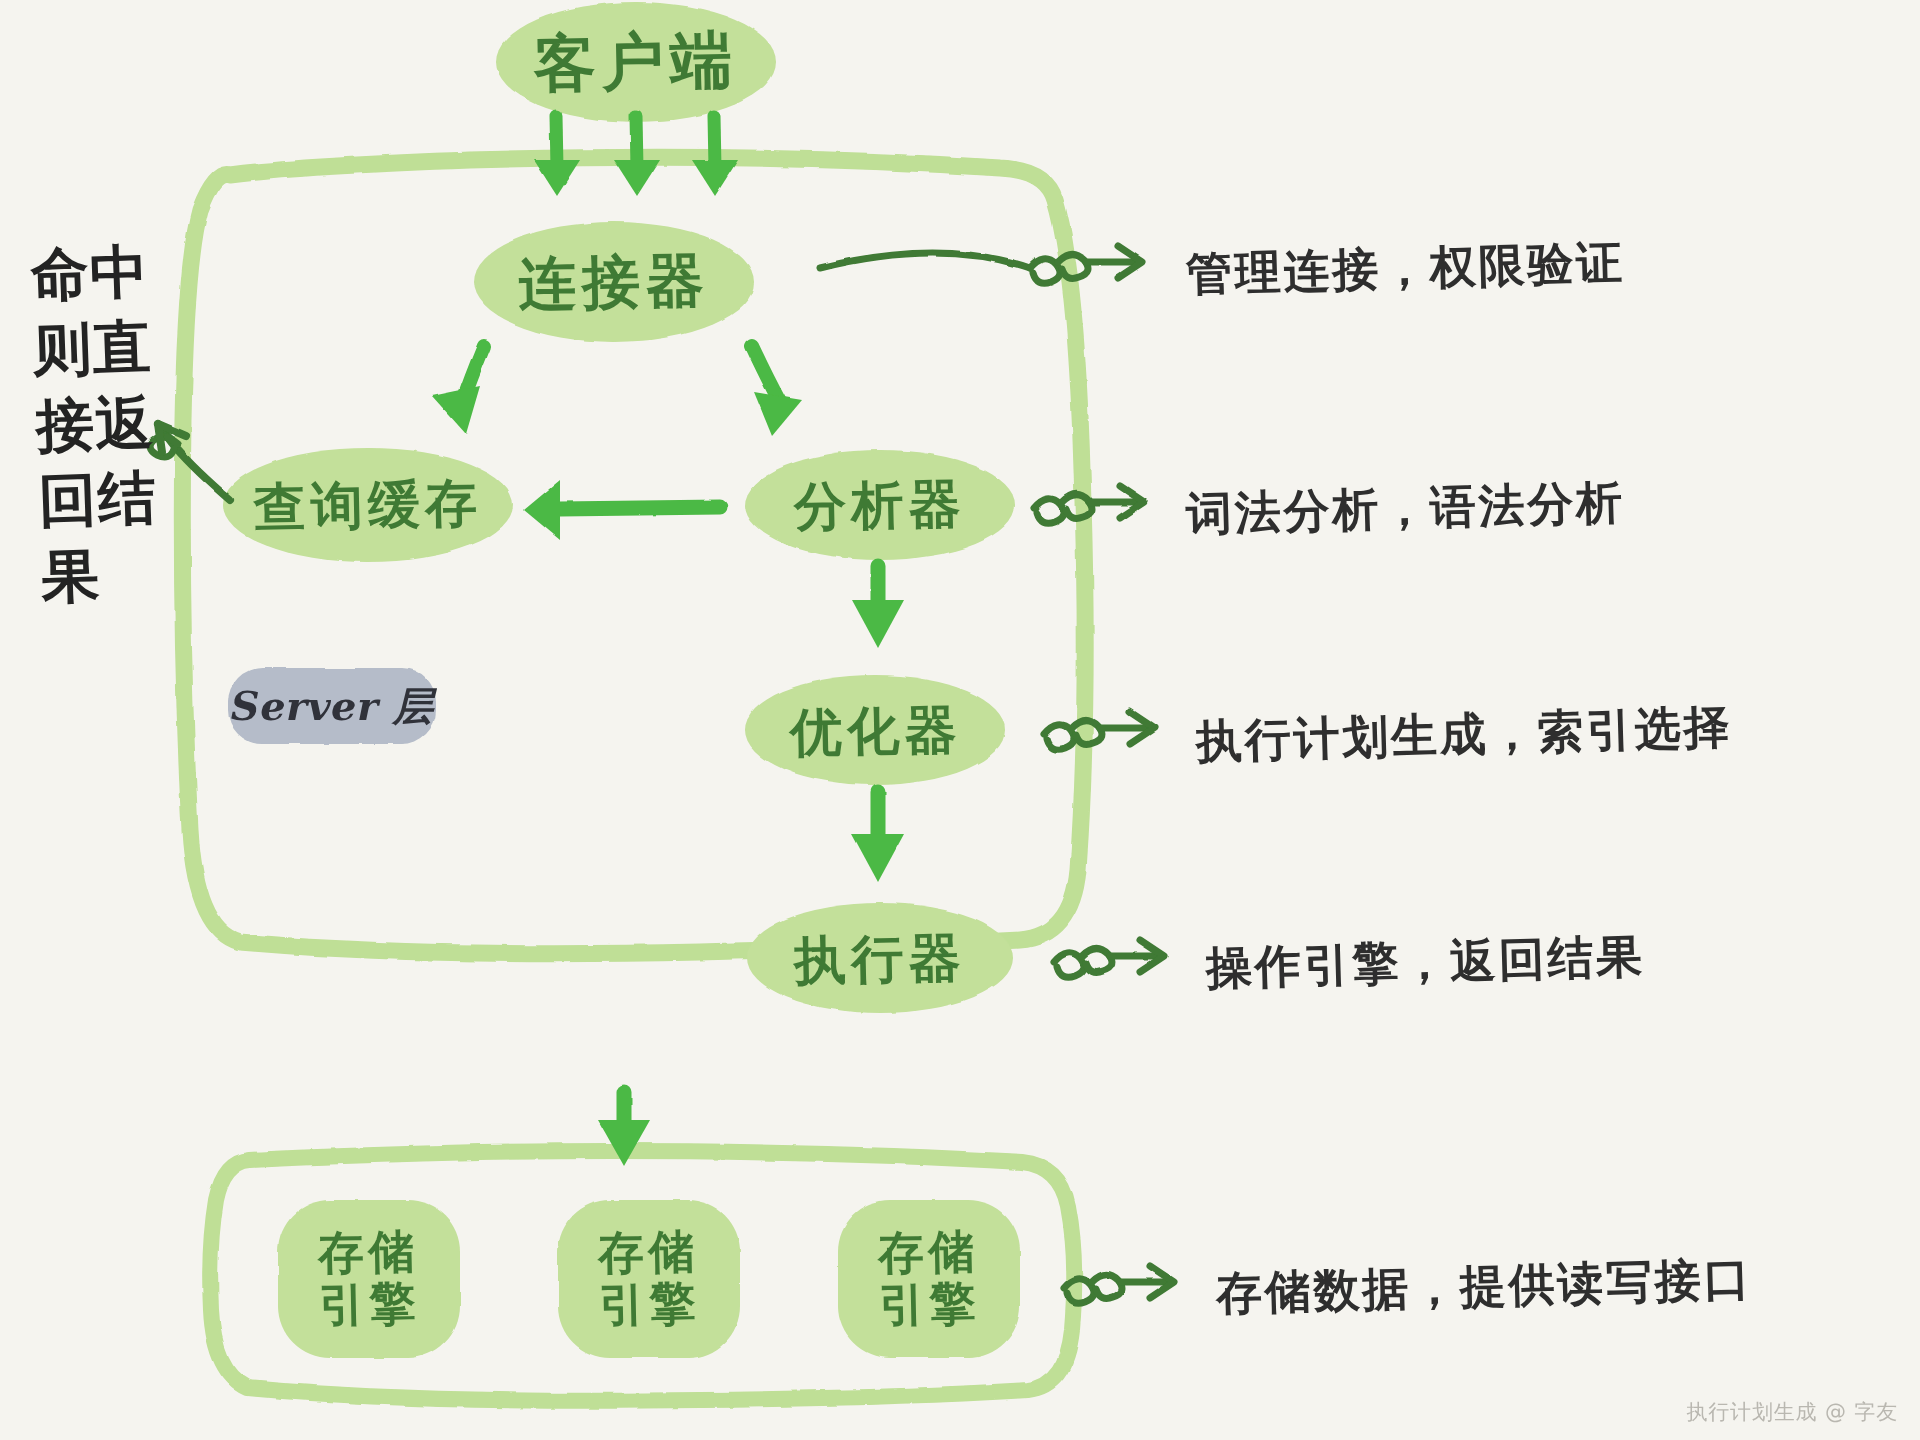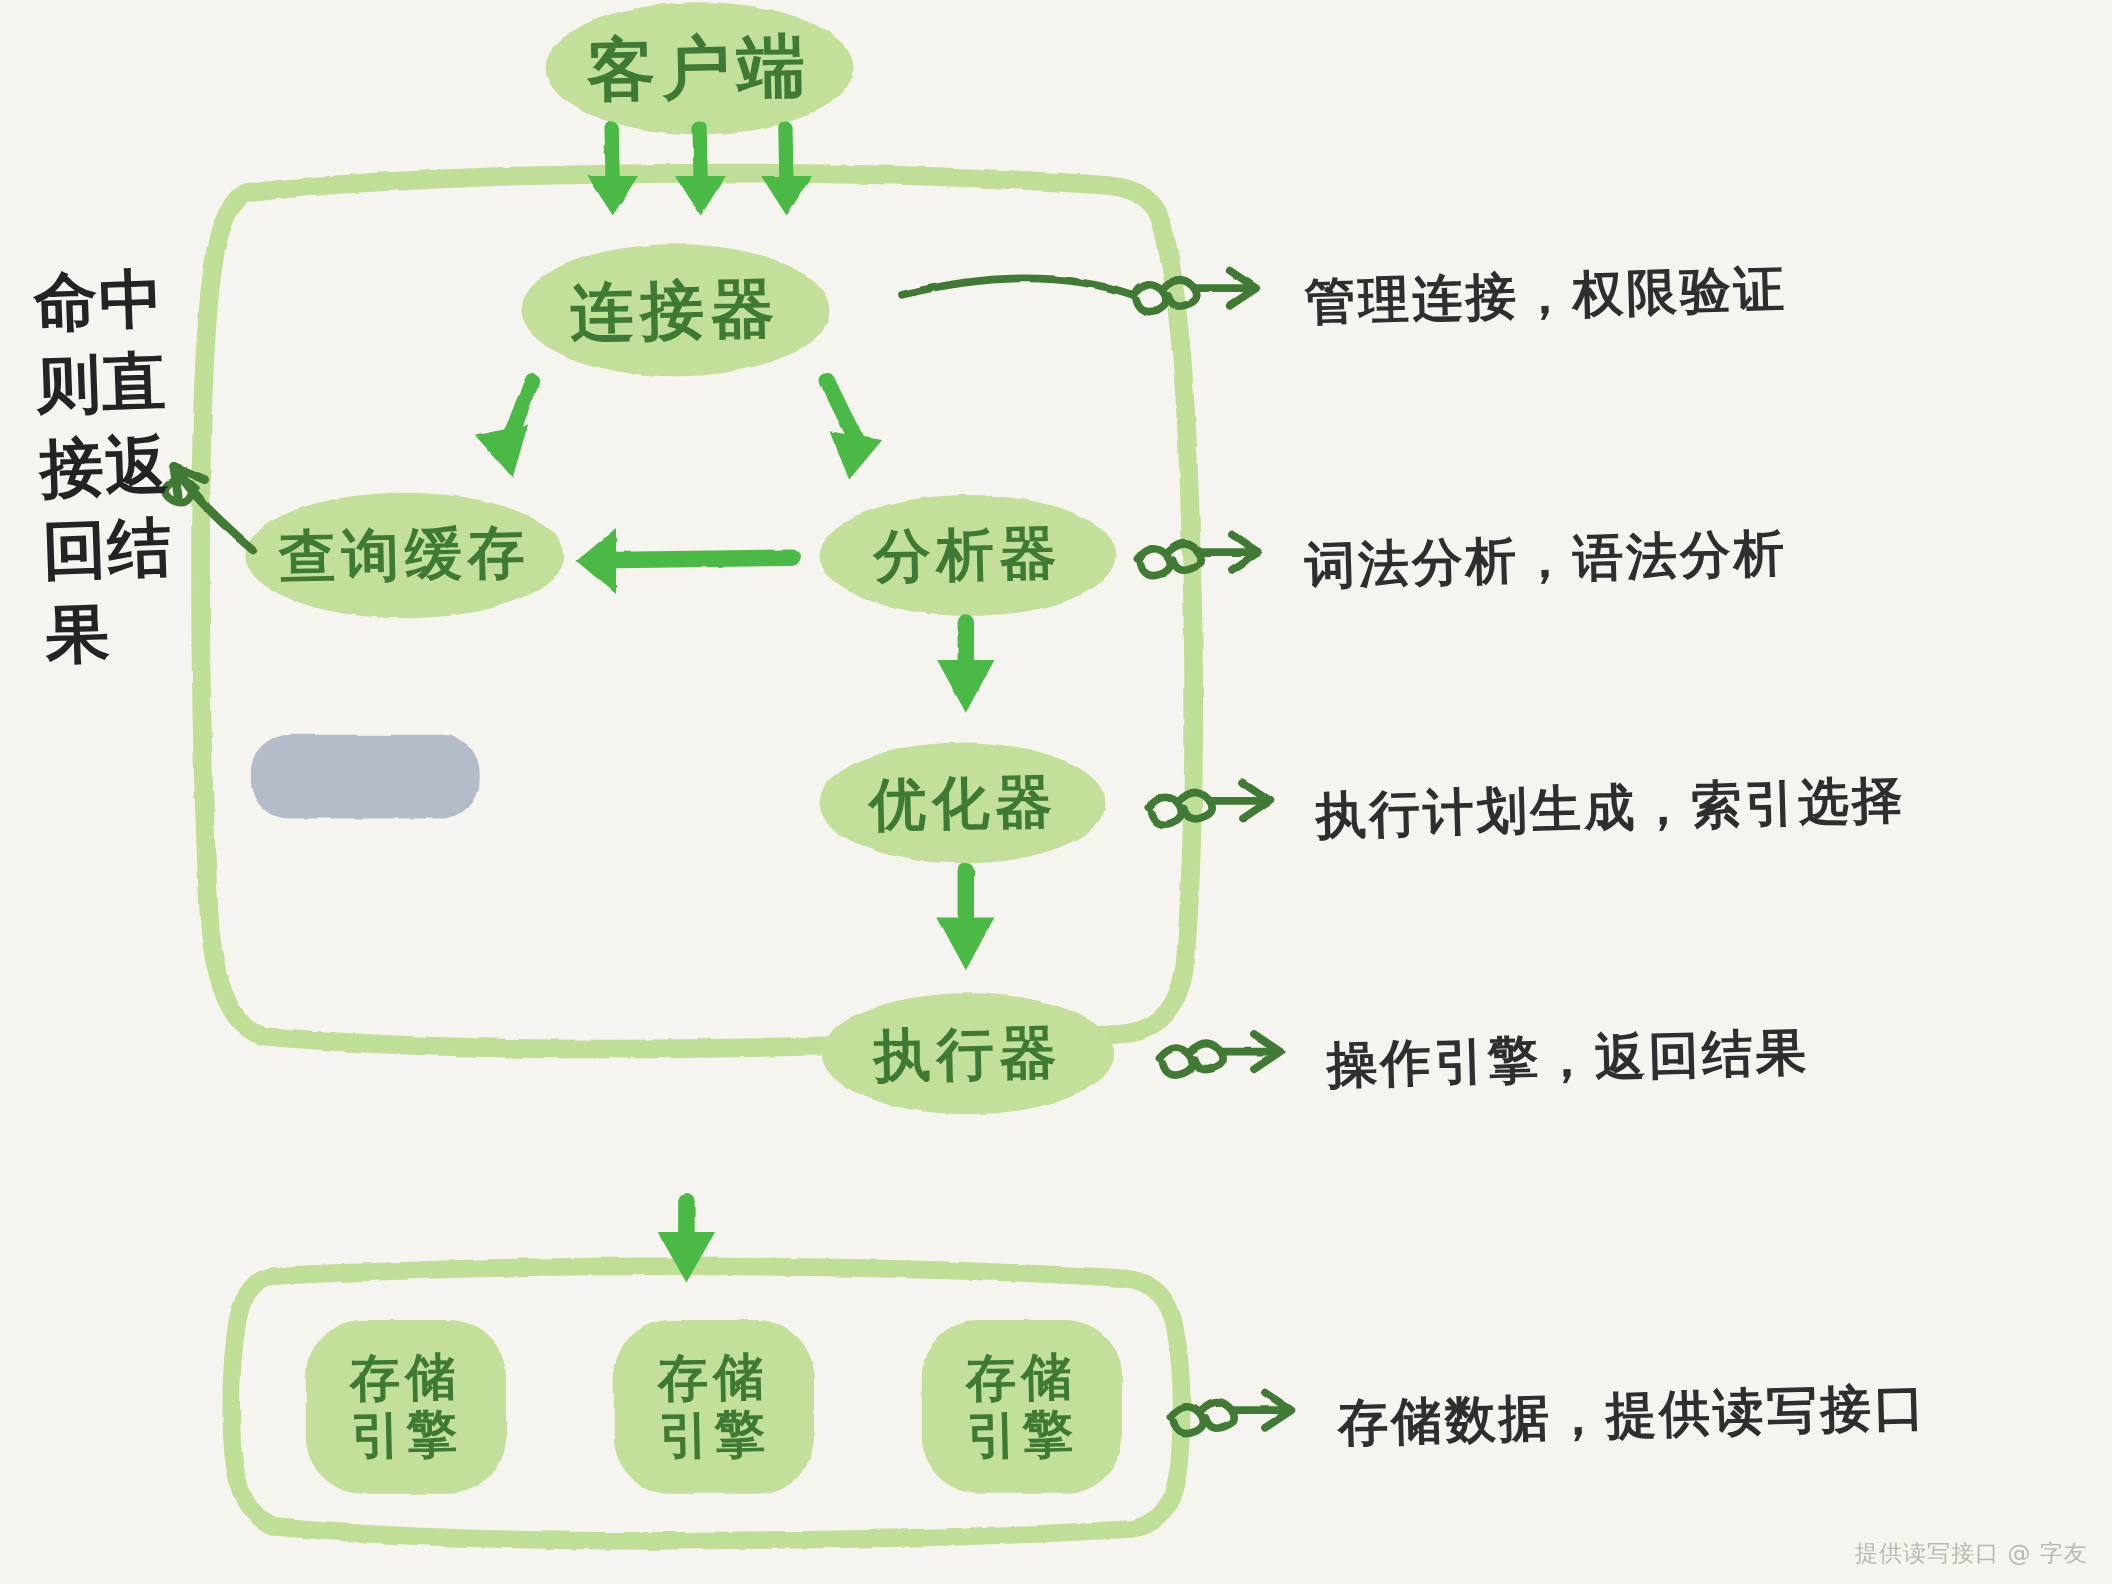--- a/index.html
+++ b/index.html
@@ -225,28 +225,29 @@
 
   <div class="node-label" style="left:278px;top:1204px;width:182px;height:150px;font-size:46px;line-height:1.12;">存储
 引擎</div>
 
   <div class="node-label" style="left:558px;top:1204px;width:182px;height:150px;font-size:46px;line-height:1.12;">存储
 引擎</div>
 
   <div class="node-label" style="left:838px;top:1204px;width:182px;height:150px;font-size:46px;line-height:1.12;">存储
 引擎</div>
 
+  <div class="server-tag">Server 层</div>
 
   <div class="side-note">命中则直接返回结果</div>
 
   <div class="ann" style="left:1186px;top:238px;">管理连接，权限验证</div>
 
   <div class="ann" style="left:1186px;top:478px;">词法分析，语法分析</div>
 
   <div class="ann" style="left:1196px;top:704px;">执行计划生成，索引选择</div>
 
   <div class="ann" style="left:1206px;top:932px;">操作引擎，返回结果</div>
 
   <div class="ann" style="left:1216px;top:1256px;">存储数据，提供读写接口</div>
 
-  <div class="watermark">提供读写接口 @ 字友</div>
+  <div class="watermark">执行计划生成 @ 字友</div>
 
 </div>
 
 </body></html>

